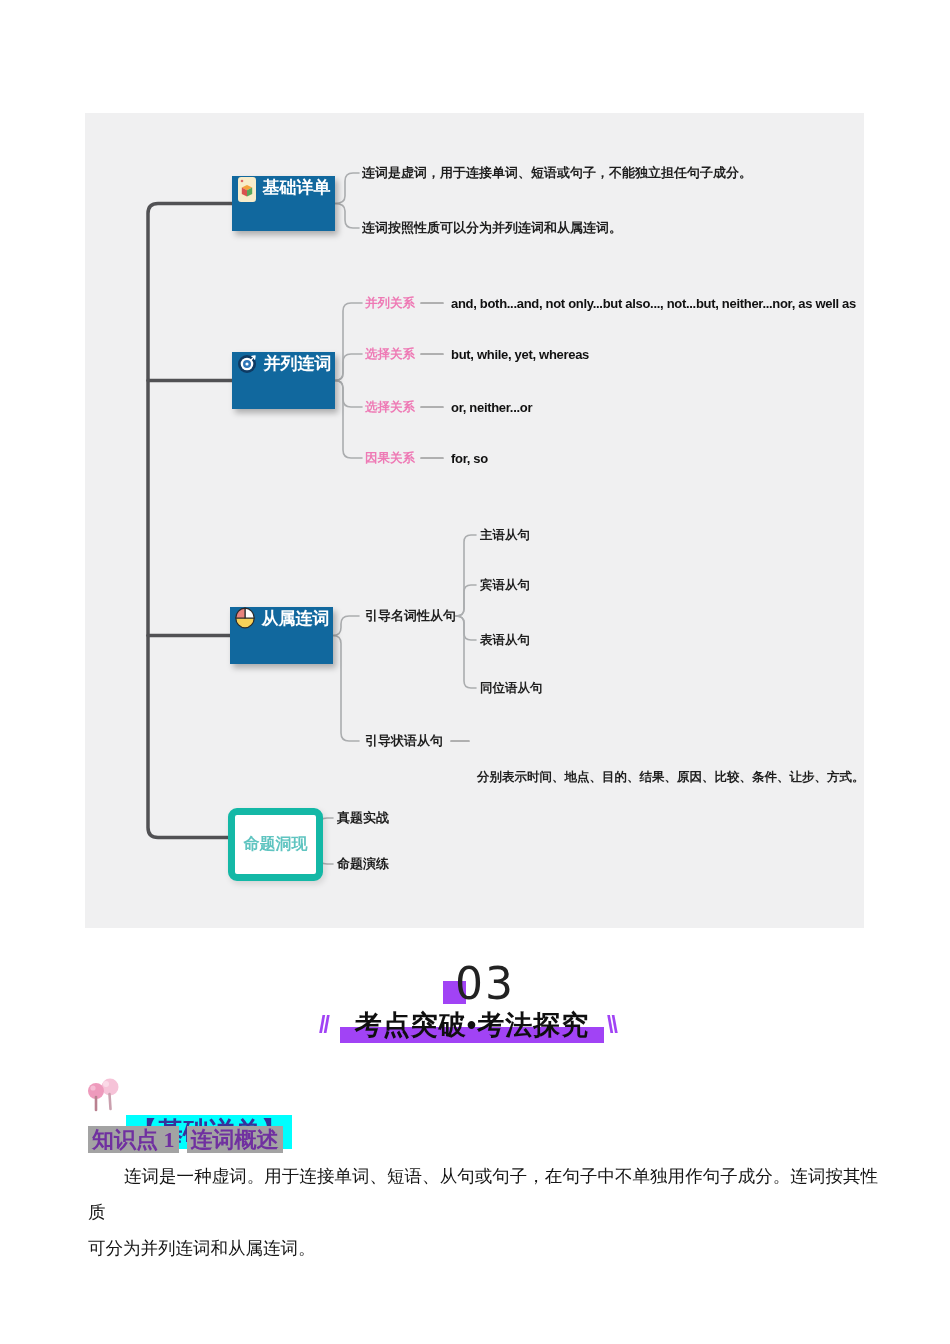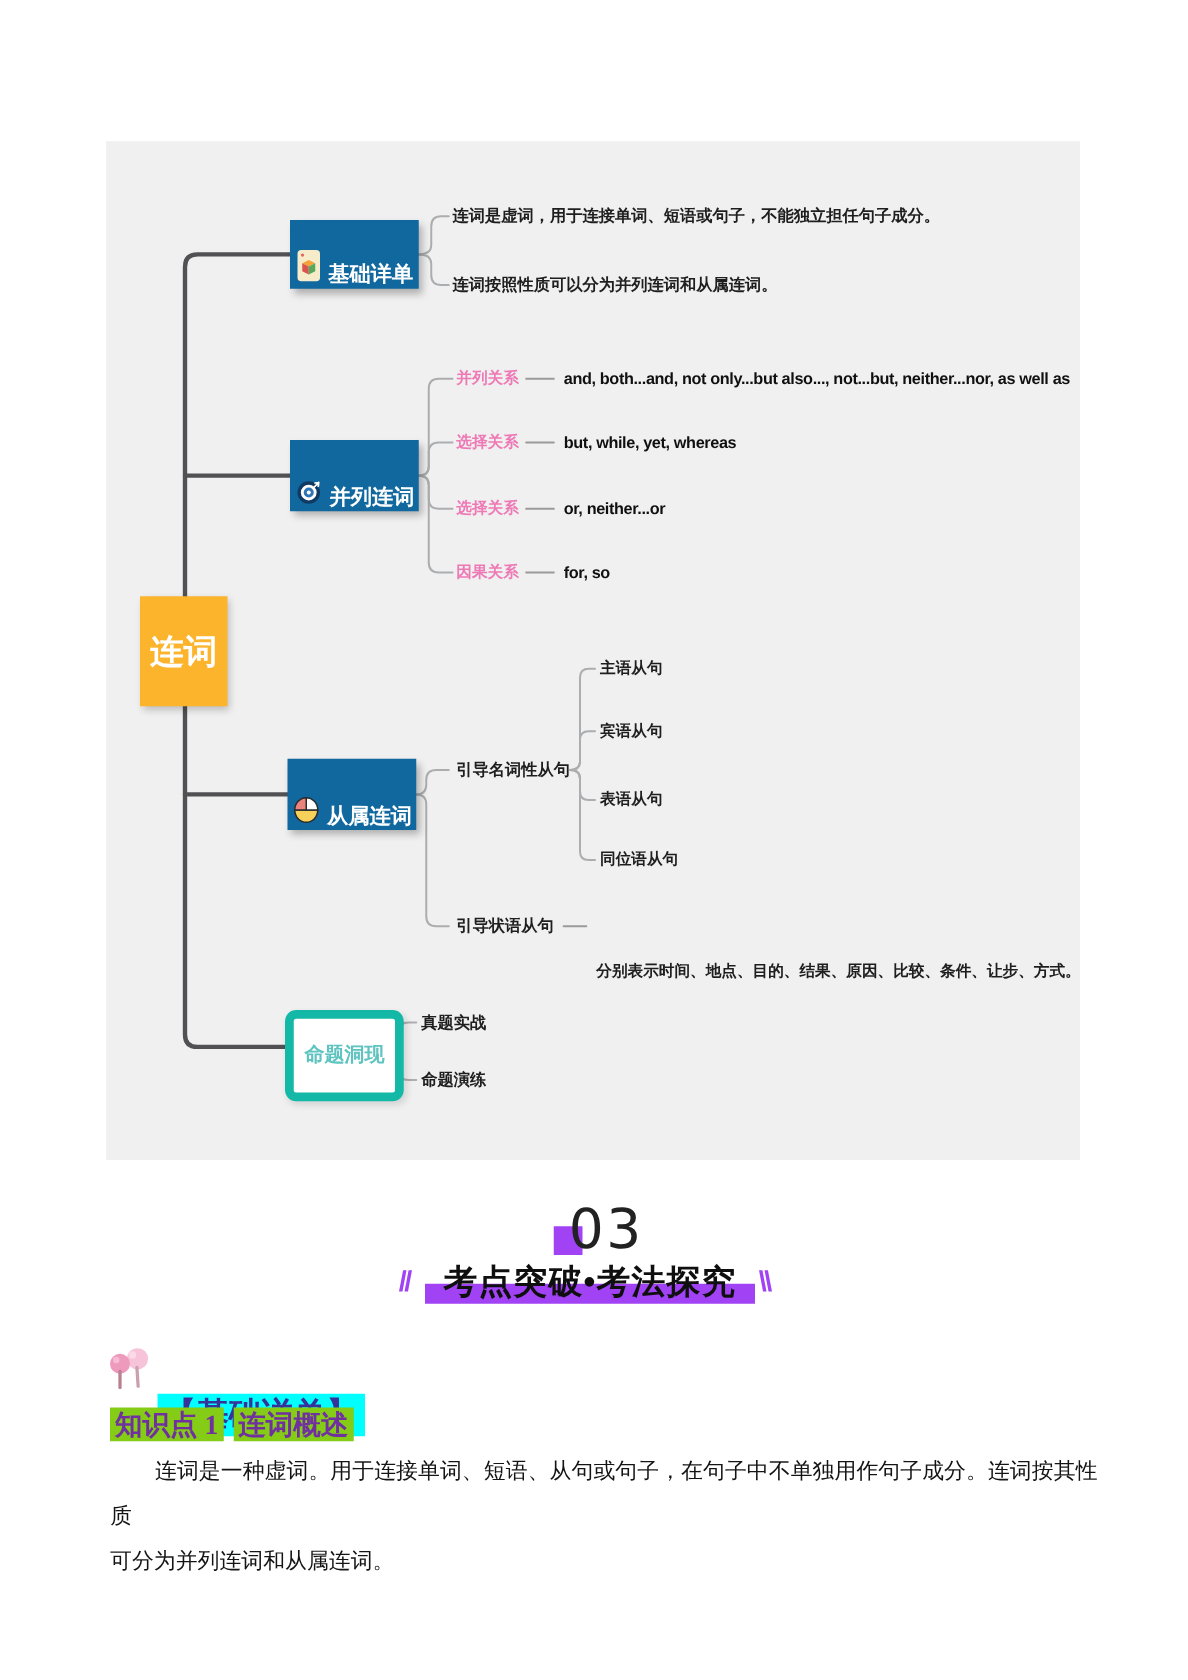--- a/index.html
+++ b/index.html
@@ -9,21 +9,21 @@
   
   .mindmap-panel{position:absolute;left:85px;top:113px;width:779px;height:815px;background:#f0f0f1;}
   .connectors{position:absolute;left:0;top:0;}
   .connectors .dark path{stroke:#515154;stroke-width:3.5;fill:none;stroke-linecap:round;stroke-linejoin:round;}
   .connectors .light path{stroke:#abadaf;stroke-width:1.6;fill:none;stroke-linecap:round;stroke-linejoin:round;}
   .connectors .dash path{stroke:#9a9a9a;stroke-width:1.7;fill:none;stroke-linecap:round;}
 
   .root-node{position:absolute;left:27px;top:364px;width:70px;height:88px;background:#fbb42c;
              display:flex;align-items:center;justify-content:center;color:#fff;font-weight:bold;
              font-size:27px;box-shadow:2px 3px 6px rgba(0,0,0,.22);}
-  .bluenode{position:absolute;display:flex;align-items:flex-end;justify-content:center;gap:6px;
+  .bluenode{position:absolute;display:flex;align-items:flex-start;justify-content:center;gap:6px;
             background:#11689e;color:#fff;font-weight:bold;font-size:17px;
             box-shadow:3px 4px 6px rgba(0,0,0,.28);}
   .node-basics{left:147px;top:63px;width:103px;height:55px;}
   .node-coord{left:147px;top:239px;width:103px;height:57px;}
   .node-subord{left:145px;top:494px;width:103px;height:57px;}
   .exam-node{position:absolute;left:143px;top:695px;width:81px;height:59px;background:#fff;
              border:7px solid #14b8a6;border-radius:9px;display:flex;align-items:center;justify-content:center;
              color:#5fc4c0;font-weight:bold;font-size:16px;box-shadow:2px 3px 6px rgba(0,0,0,.12);}
   .nlabel{white-space:nowrap;}
 
@@ -45,21 +45,21 @@
   .mark-left{left:319px;}
   .mark-right{left:607px;}
 
   
   .trees{position:absolute;left:86px;top:1076px;}
   .heading-hl{position:absolute;left:126px;top:1079px;background:#00ffff;padding:1px 5px;
               font-family:"Liberation Serif","DejaVu Serif",serif;font-weight:bold;font-size:26px;
               color:#37329b;line-height:32px;white-space:nowrap;margin-top:36px;}
   .topic{position:absolute;left:88px;top:1126px;font-family:"Liberation Serif","DejaVu Serif",serif;
          font-weight:bold;font-size:22px;color:#7030a0;line-height:28px;white-space:nowrap;}
-  .topic .hl{background:#84cc16;padding:1px 4px;}
+  .topic .hl{background:#a3a3a3;padding:1px 4px;}
   .topic .gap{display:inline-block;width:8px;}
   .para{position:absolute;left:88px;top:1158px;width:790px;
         font-family:"Liberation Serif","DejaVu Serif",serif;font-size:17.5px;color:#141414;line-height:36px;}
   .para .l1{text-align:justify;text-align-last:justify;text-indent:36px;}
 </style>
 </head>
 <body>
 
 <div class="page">
 
@@ -89,23 +89,20 @@
       </g>
       <g class="dash">
         <path d="M 336,190 L 358,190"></path>
         <path d="M 336,241 L 358,241"></path>
         <path d="M 336,294 L 358,294"></path>
         <path d="M 336,345 L 358,345"></path>
         <path d="M 366,628 L 384,628"></path>
       </g>
     </svg>
 
-    <div class="root-node">
-      <span class="nlabel">连词</span>
-    </div>
 
     <div class="bluenode node-basics">
       <span>
         <svg width="20" height="27" viewBox="0 0 20 27">
           <rect x="1" y="1" width="18" height="25" rx="3" fill="#f7ecca"></rect>
           <circle cx="5" cy="5" r="1.3" fill="#e06666"></circle>
           <polygon points="10,9 15.2,11.6 10,14.2 4.8,11.6" fill="#f4a23c"></polygon>
           <polygon points="4.8,11.6 10,14.2 10,20.6 4.8,18" fill="#d9534f"></polygon>
           <polygon points="15.2,11.6 10,14.2 10,20.6 15.2,18" fill="#58a75b"></polygon>
         </svg>

